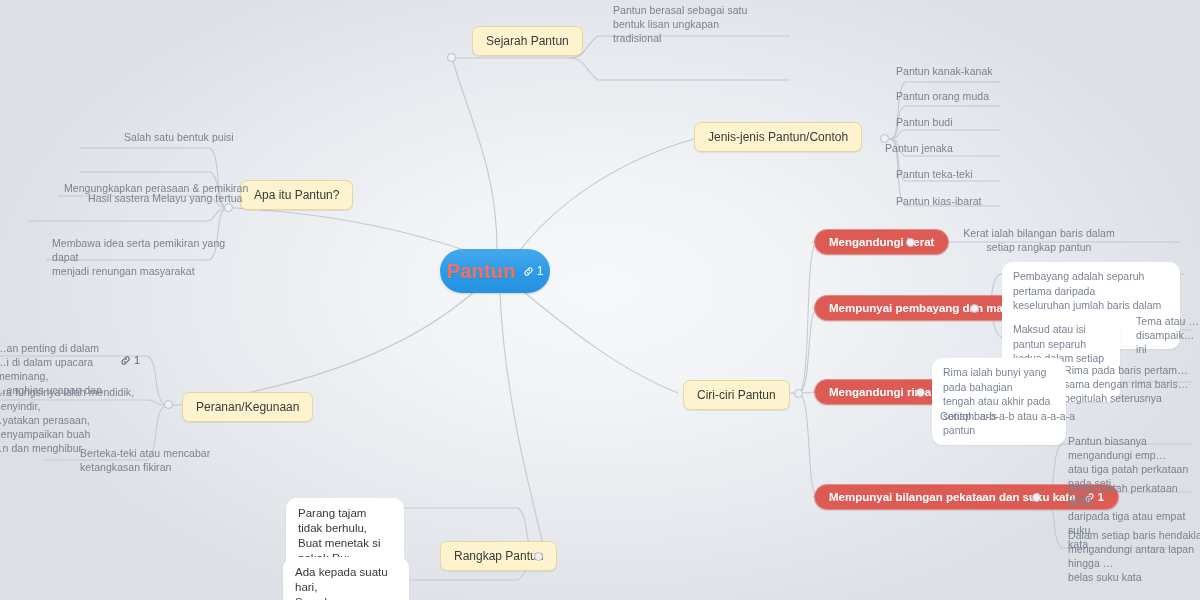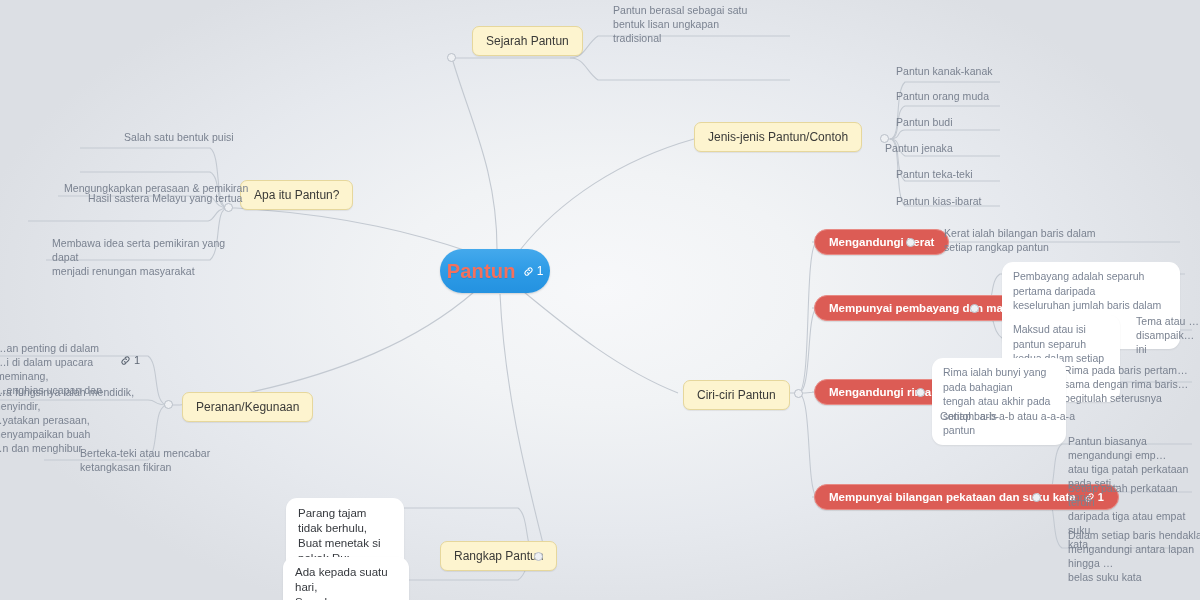--- a/index.html
+++ b/index.html
@@ -208,21 +208,21 @@
 
   <div class="node topic" style="left:683px;top:380px;">
     <span>Ciri-ciri Pantun</span>
   </div>
   <div class="dot" style="left:794px;top:389px;"></div>
 
   <div class="node pill" style="left:814px;top:229px;">
     <span>Mengandungi kerat</span>
   </div>
   <div class="dot" style="left:906px;top:238px;"></div>
-  <div class="node leaf" style="left:944px;top:226px;width:190px;">Kerat ialah bilangan baris dalam
+  <div class="node leaf" style="left:944px;top:226px;width:190px;text-align:center;">Kerat ialah bilangan baris dalam
 setiap rangkap pantun</div>
 
   <div class="node pill" style="left:814px;top:295px;">
     <span>Mempunyai pembayang dan maksud</span>
   </div>
   <div class="dot" style="left:970px;top:304px;"></div>
   <div class="node callout" style="left:1002px;top:262px;width:178px;">Pembayang adalah separuh pertama daripada
 keseluruhan jumlah baris dalam rangkap
 pantun</div>
   <div class="node callout" style="left:1002px;top:315px;width:118px;">Maksud atau isi pantun separuh

